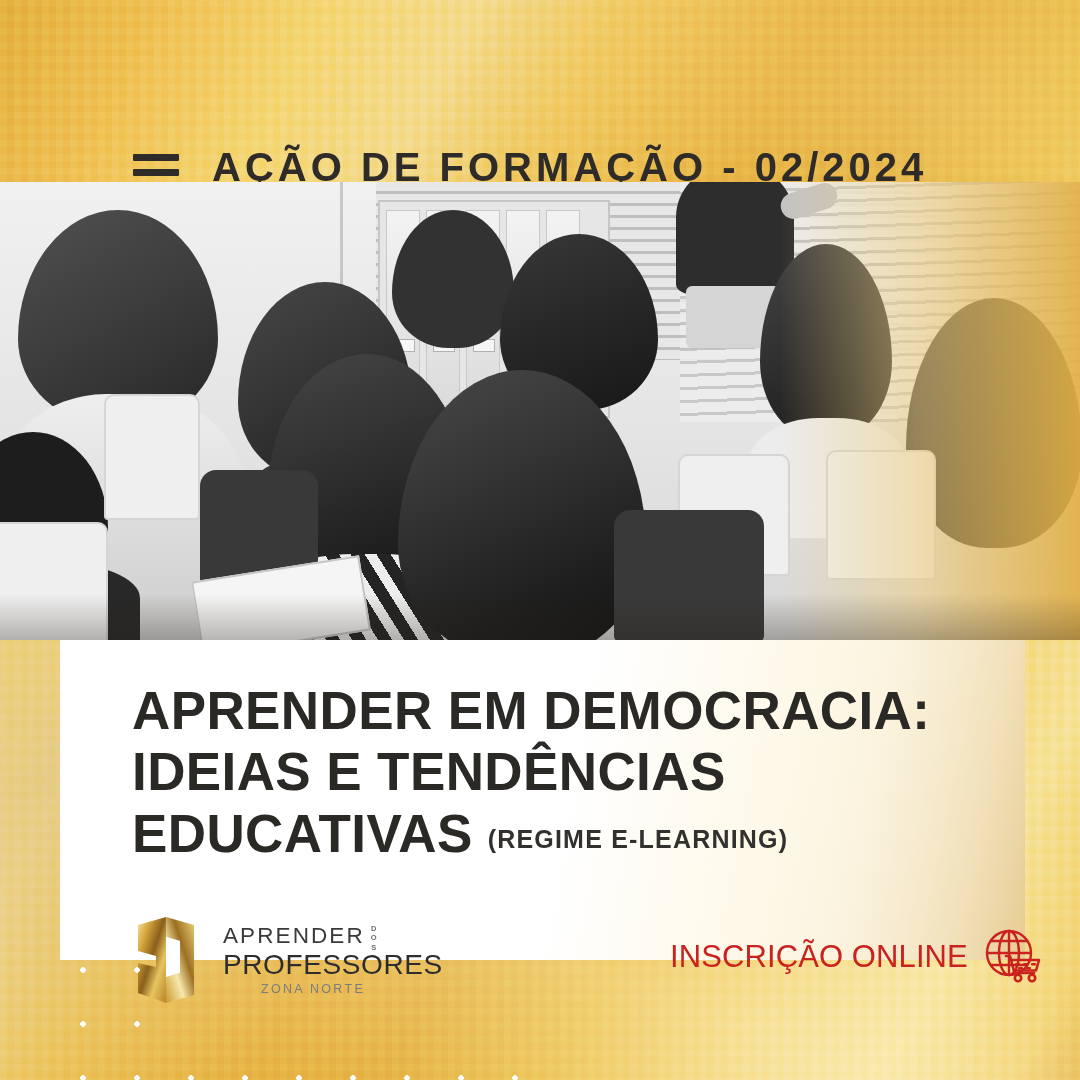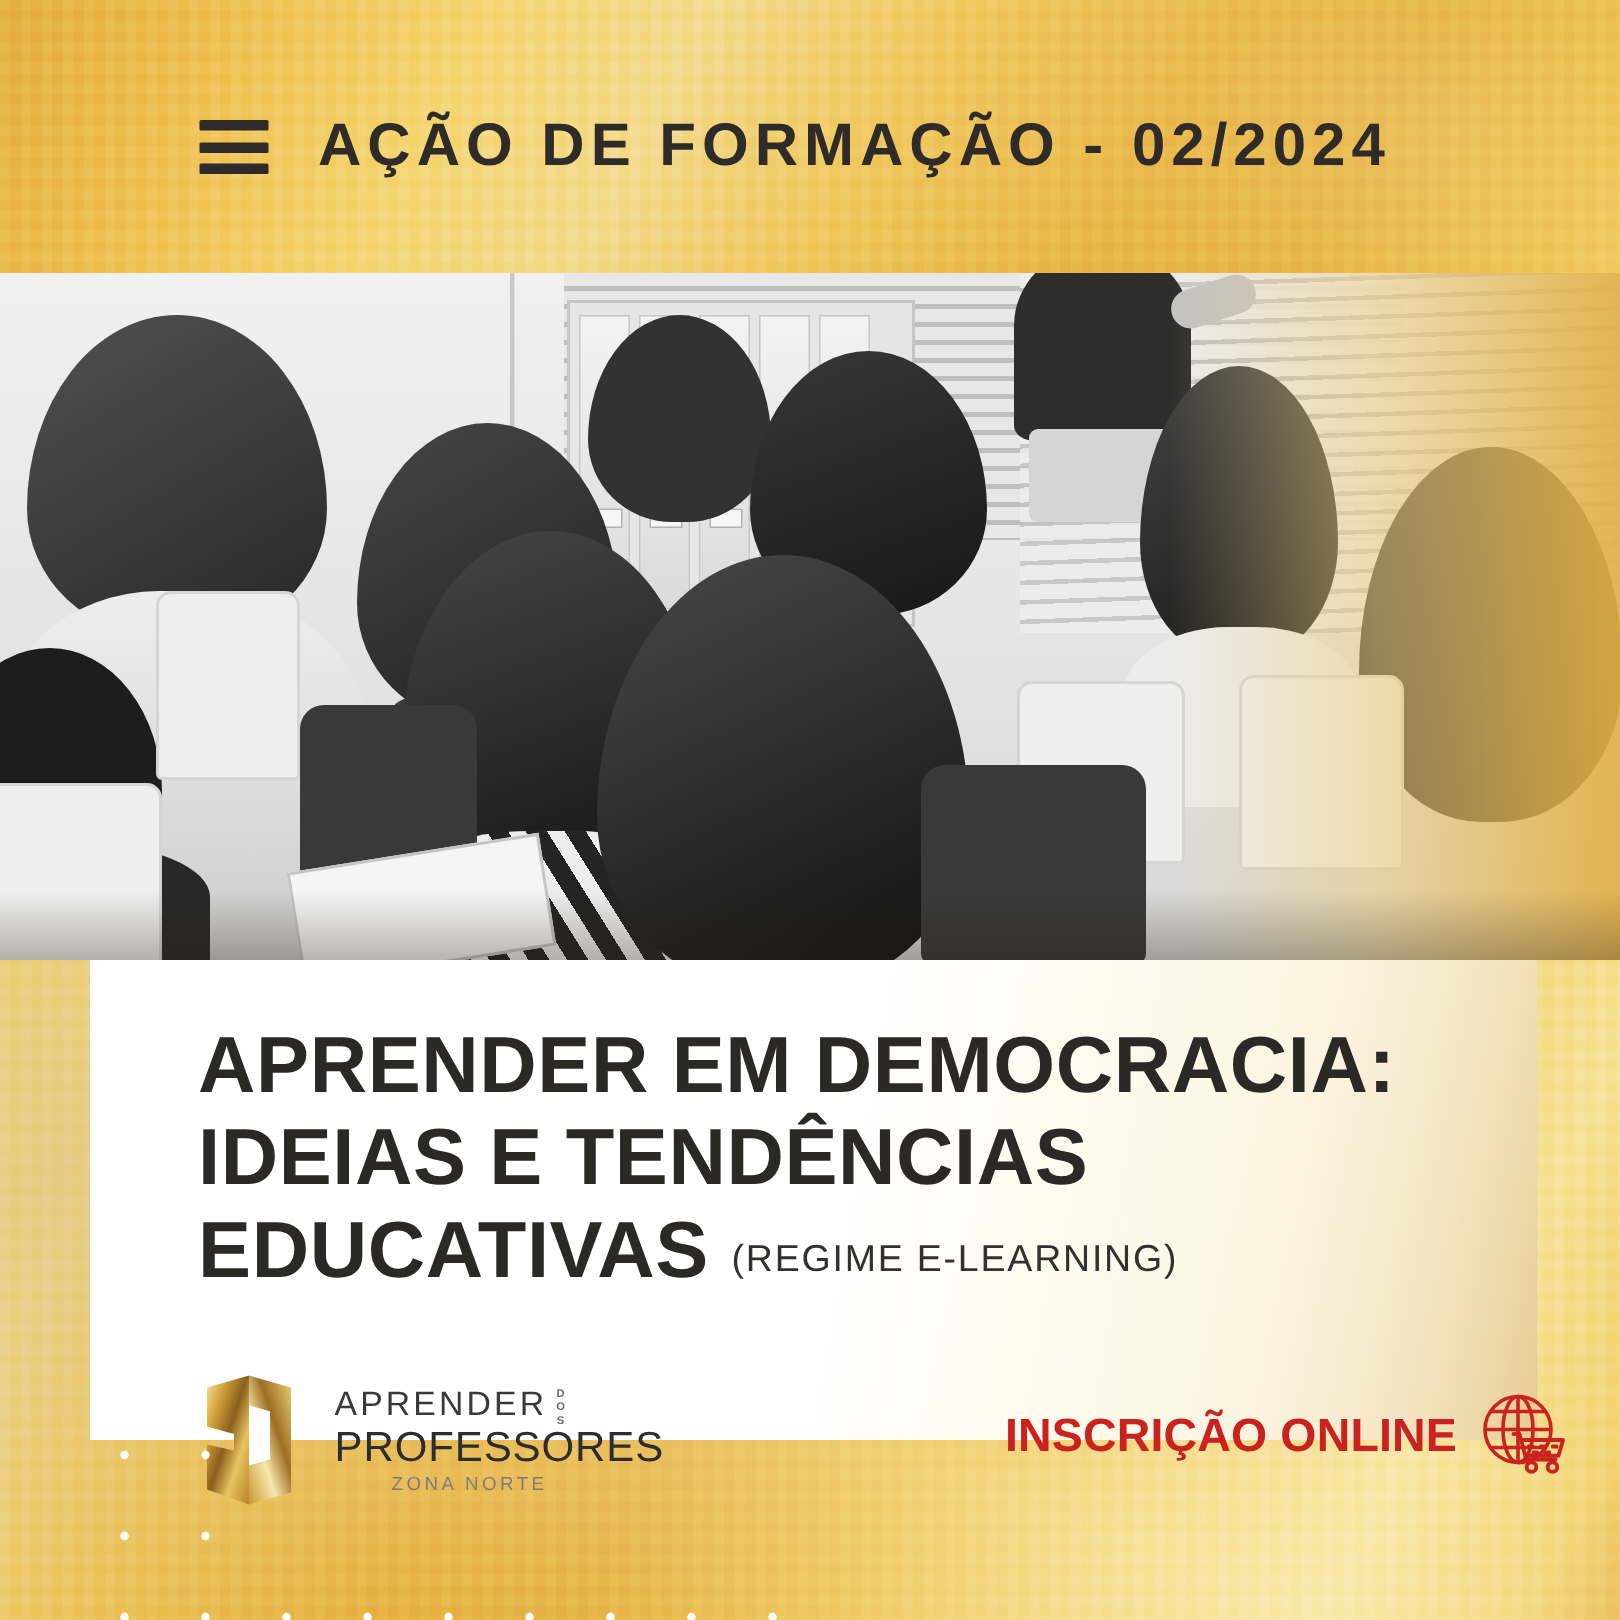--- a/index.html
+++ b/index.html
@@ -47,21 +47,21 @@
     background:
       radial-gradient(ellipse 700px 520px at 86% 8%, rgba(255,240,190,.30), rgba(255,255,255,0) 62%),
       radial-gradient(ellipse 560px 620px at 4% 72%, rgba(170,115,20,.22), rgba(255,255,255,0) 65%),
       linear-gradient(200deg, rgba(255,255,255,0) 55%, rgba(255,248,215,.35) 78%, rgba(255,255,255,0) 100%);
     pointer-events:none;
   }
 
   
   #header {
     position:absolute; left:0; top:0; width:1080px; height:190px;
-    display:flex; align-items:center;
+    display:flex; align-items:flex-end;
   }
   #menu-icon {
     margin-left:133px;
     width:46px; height:36px;
     display:flex; flex-direction:column; justify-content:space-between;
     margin-top:6px;
     cursor:pointer;
   }
   #menu-icon i { display:block; height:7px; width:46px; background:#2e2b28; border-radius:1px; }
   #header-title {
@@ -132,21 +132,21 @@
     pointer-events:none;
   }
 
   #title-block { position:absolute; left:72px; top:40px; width:860px; }
   #title-line1, #title-line2, #title-line3 {
     font-size:53px; font-weight:800; letter-spacing:.4px;
     color:#2b2926; line-height:1.16; white-space:nowrap;
   }
   #title-row3 { display:flex; align-items:baseline; gap:15px; }
   #subtitle {
-    font-size:25px; font-weight:400; letter-spacing:1.2px; color:#33312e;
+    font-size:25px; font-weight:700; letter-spacing:1.2px; color:#33312e;
     white-space:nowrap; position:relative; top:-4px;text-align:center;
   }
 
   
   #logo-block {
     position:absolute; left:65px; top:275px;
     display:flex; align-items:center; gap:16px;
   }
   #logo-mark { width:82px; height:90px; flex:none; }
   #logo-text { display:flex; flex-direction:column; line-height:1; }
@@ -156,21 +156,21 @@
                writing-mode:vertical-rl; text-orientation:upright; line-height:.85;
                height:22px; margin-top:-1px; }
   #logo-prof { font-size:28px; font-weight:400; letter-spacing:.6px; color:#2d2d2f; margin-top:3px; }
   #logo-zona { font-size:12.5px; letter-spacing:2.3px; color:#7c7c80; font-weight:400; margin-top:4px;margin-left:38px; }
 
   
   #cta {
     position:absolute; left:610px; top:288px;
     display:flex; align-items:center; gap:14px; cursor:pointer;
   }
-  #cta-label { font-size:31px; font-weight:700; letter-spacing:.1px; color:#c9221f; white-space:nowrap; }
+  #cta-label { font-size:31px; font-weight:400; letter-spacing:.1px; color:#c9221f; white-space:nowrap; }
   #cta-icon { width:62px; height:58px; flex:none; }
 
   
   #dots-left {
     position:absolute; left:34px; top:925px; width:150px; height:150px;
     background-image:radial-gradient(circle, #ffffff 2.6px, rgba(255,255,255,0) 3px);
     background-size:54px 54px; background-position:22px 18px;
     pointer-events:none;
   }
   #dots-bottom {

